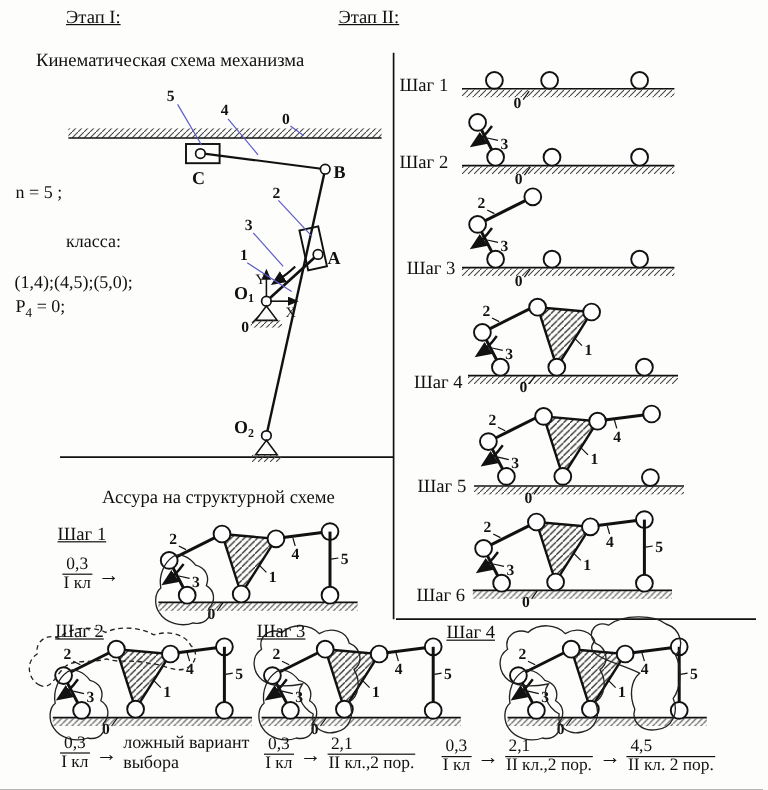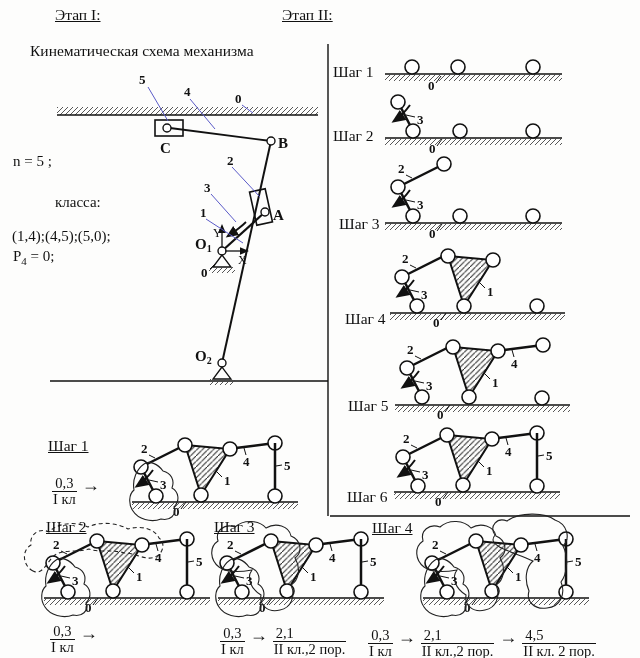--- a/index.html
+++ b/index.html
@@ -6,21 +6,21 @@
   .page{position:relative;width:640px;height:658px;background:#fdfdfc;
         font-family:"Liberation Serif",serif;color:#111;overflow:hidden;}
   .abs{position:absolute;}
   .hdr{font-size:15.5px;white-space:nowrap;}
   .u{text-decoration:underline;}
   .formula{font-size:15px;white-space:nowrap;}
   .formula sub{font-size:11px;}
   .steplab{font-size:15.5px;white-space:nowrap;}
   .steplab3{font-size:15.5px;white-space:nowrap;text-decoration:underline;}
   .cap{display:flex;align-items:center;gap:5px;font-size:14.5px;}
-  .frac{display:inline-block;text-align:center;line-height:1.05;margin-top:13px;}
+  .frac{display:inline-block;text-align:center;line-height:1.05;}
   .frac .num{display:block;border-bottom:1.2px solid #111;padding:0 3px;}
   .frac .den{display:block;padding:0 1px;white-space:nowrap;}
   .frac.wide .num{text-align:left;}
   .cap-arrow{font-weight:bold;font-size:18px;line-height:1;}
   .note{font-size:15px;line-height:1.1;}
   svg text{font-family:"Liberation Serif",serif;fill:#111;}
   .lnum{font-size:13px;font-weight:bold;}
   .pt{font-size:15px;font-weight:bold;}
   .ax{font-size:12px;}
   .lk{stroke:#111;fill:none;}
@@ -249,40 +249,44 @@
 <div class="abs formula" style="left:12px;top:228px">(1,4);(4,5);(5,0);</div>
 <div class="abs formula" style="left:13px;top:248px"><span>P</span><sub>4</sub><span> = 0;</span></div>
 
 <div class="abs steplab" style="left:333px;top:63px">Шаг 1</div>
 <div class="abs steplab" style="left:333px;top:127px">Шаг 2</div>
 <div class="abs steplab" style="left:339px;top:215px">Шаг 3</div>
 <div class="abs steplab" style="left:345px;top:310px">Шаг 4</div>
 <div class="abs steplab" style="left:348px;top:397px">Шаг 5</div>
 <div class="abs steplab" style="left:347px;top:488px">Шаг 6</div>
 
+<div class="abs hdr" style="left:85px;top:406px">Ассура на структурной схеме</div>
 
 <div class="abs steplab3" style="left:48px;top:437px">Шаг 1</div>
 <div class="abs steplab3" style="left:46px;top:518px">Шаг 2</div>
 <div class="abs steplab3" style="left:214px;top:518px">Шаг 3</div>
 <div class="abs steplab3" style="left:372px;top:519px">Шаг 4</div>
 
 <div class="abs cap" style="left:52px;top:463px">
   <span class="frac">
         <span class="num">0,3</span>
         <span class="den">I кл</span>
       </span>
   <span class="cap-arrow">→</span>
 </div>
 
 <div class="abs cap" style="left:50px;top:611px">
   <span class="frac">
         <span class="num">0,3</span>
         <span class="den">I кл</span>
       </span>
   <span class="cap-arrow">→</span>
+  <span class="note">
+    <span>ложный вариант</span><br><span>выбора</span>
+  </span>
 </div>
 
 <div class="abs cap" style="left:220px;top:613px">
   <span class="frac">
         <span class="num">0,3</span>
         <span class="den">I кл</span>
       </span>
   <span class="cap-arrow">→</span>
   <span class="frac wide">
         <span class="num">2,1</span>

